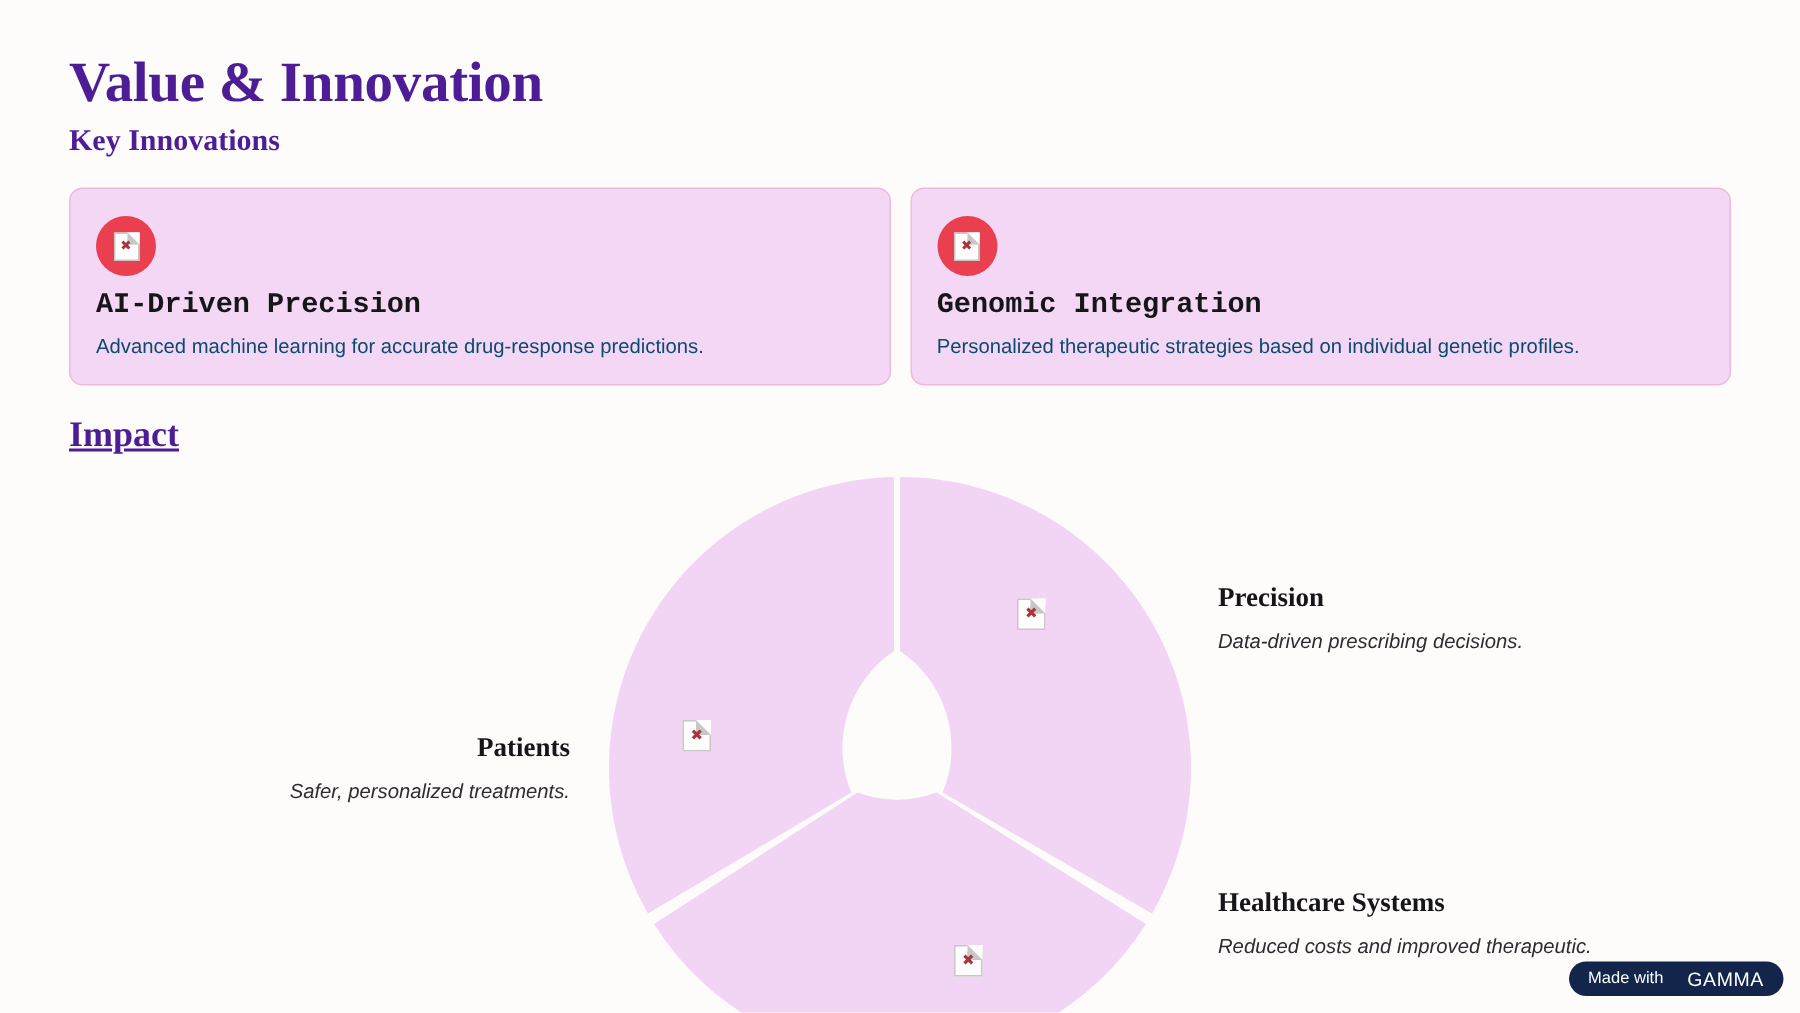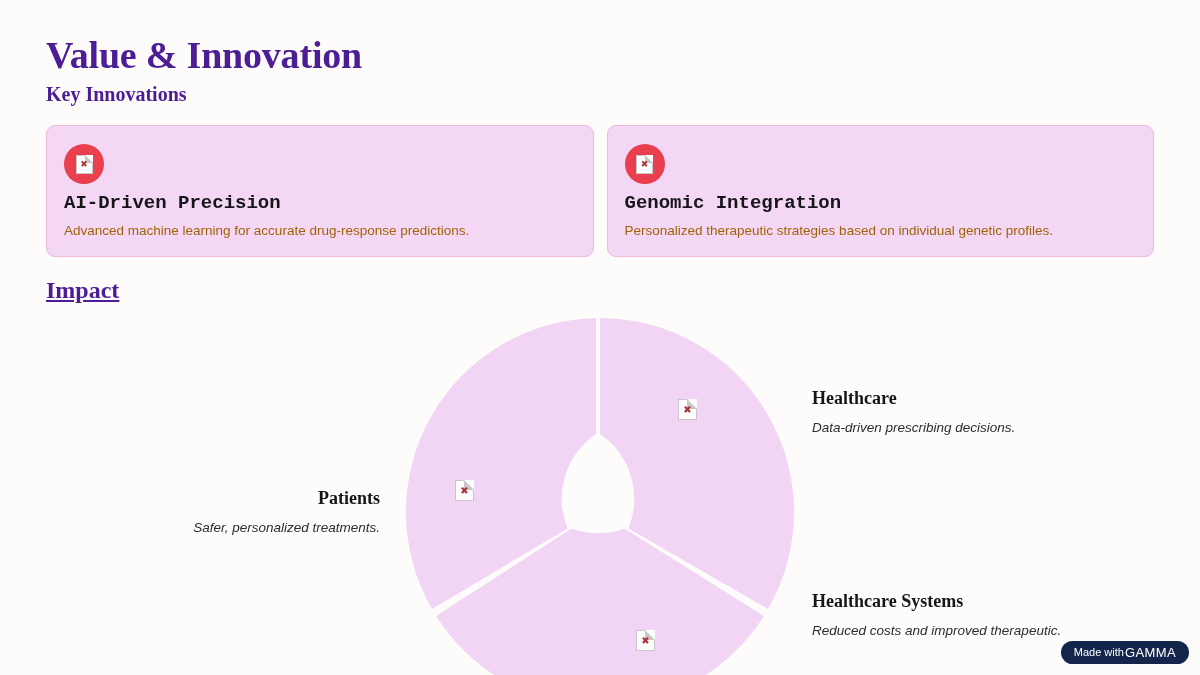--- a/index.html
+++ b/index.html
@@ -112,21 +112,21 @@
     color: #16161a;
   }
 
   .card-desc {
     position: absolute;
     left: 17px;
     top: 95px;
     right: 17px;
     font-size: 13.5px;
     line-height: 19px;
-    color: #a16207;
+    color: #0c4a6e;
   }
 
   
   .donut-wrap {
     position: absolute;
     left: 406px;
     top: 318px;
     width: 388px;
     height: 388px;
   }
@@ -171,21 +171,21 @@
     position: absolute;
     right: 11px;
     bottom: 11px;
     height: 23px;
     padding: 0 13px;
     border-radius: 12px;
     background: #13254b;
     color: #ffffff;
     display: flex;
     align-items: center;
-    gap: 1px;
+    gap: 16px;
     font-size: 11px;
     line-height: 1;
     white-space: nowrap;
   }
   .gamma-badge .gamma-word {
     font-weight: normal;
     letter-spacing: 0.4px;
     font-size: 13px;
   }
 </style>
@@ -258,21 +258,21 @@
     </span>
   </span>
   <span class="seg-icon systems">
     <span class="broken-img">
       <span class="x-mark">✖</span>
     </span>
   </span>
 </div>
 
 <div class="impact-label providers">
-  <div class="il-title">Healthcare</div>
+  <div class="il-title">Precision</div>
   <div class="il-desc">Data-driven prescribing decisions.</div>
 </div>
 
 <div class="impact-label systems">
   <div class="il-title">Healthcare Systems</div>
   <div class="il-desc">Reduced costs and improved therapeutic.</div>
 </div>
 
 <div class="impact-label patients">
   <div class="il-title">Patients</div>

